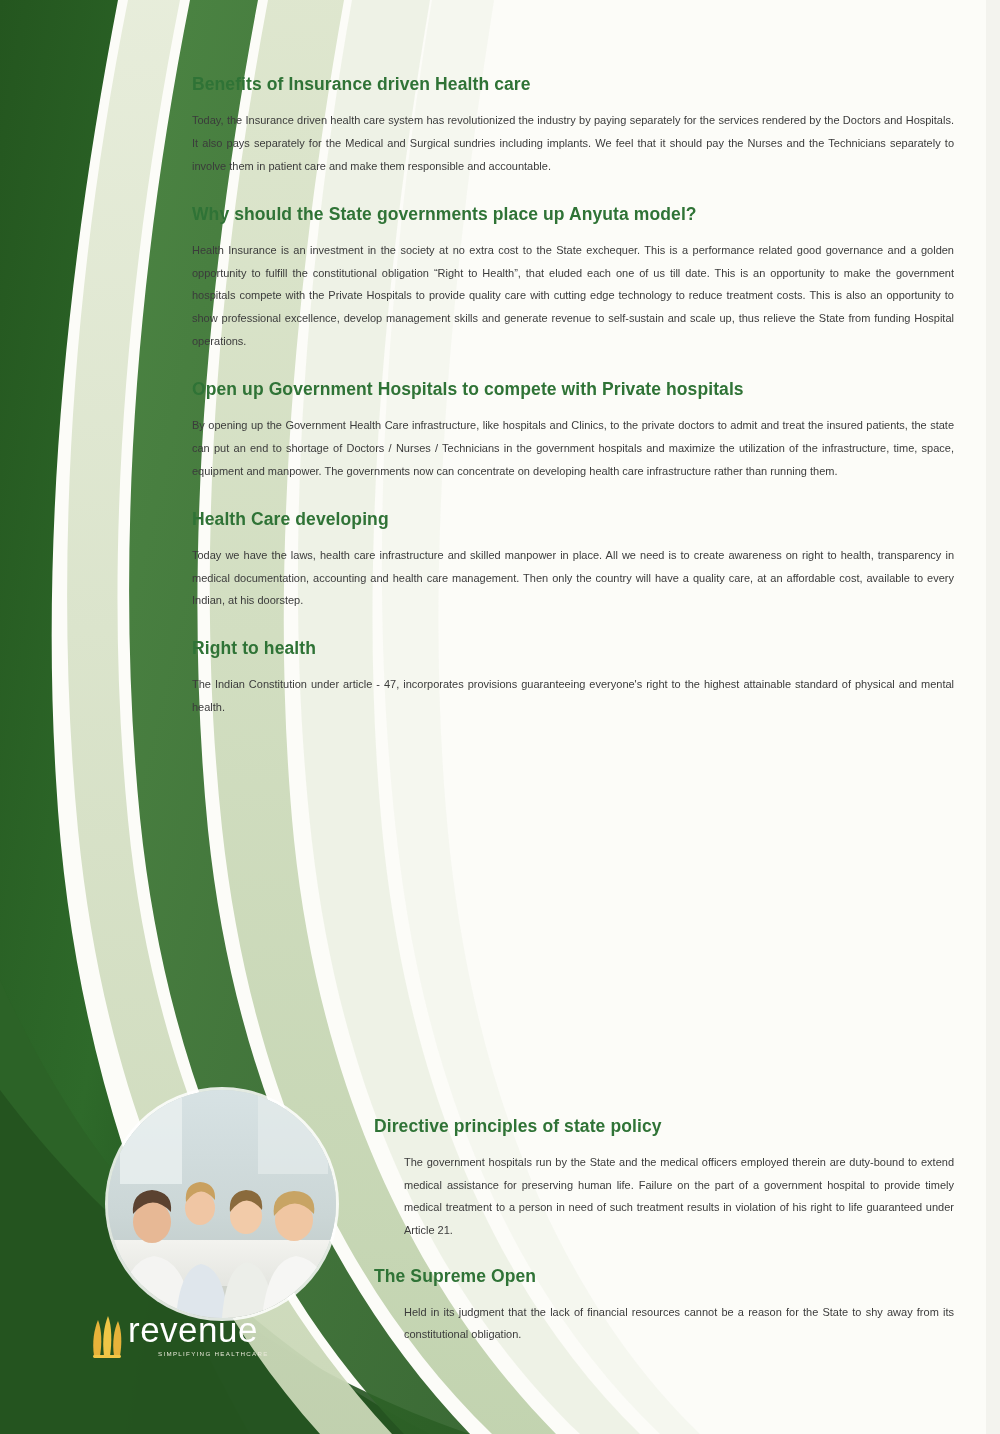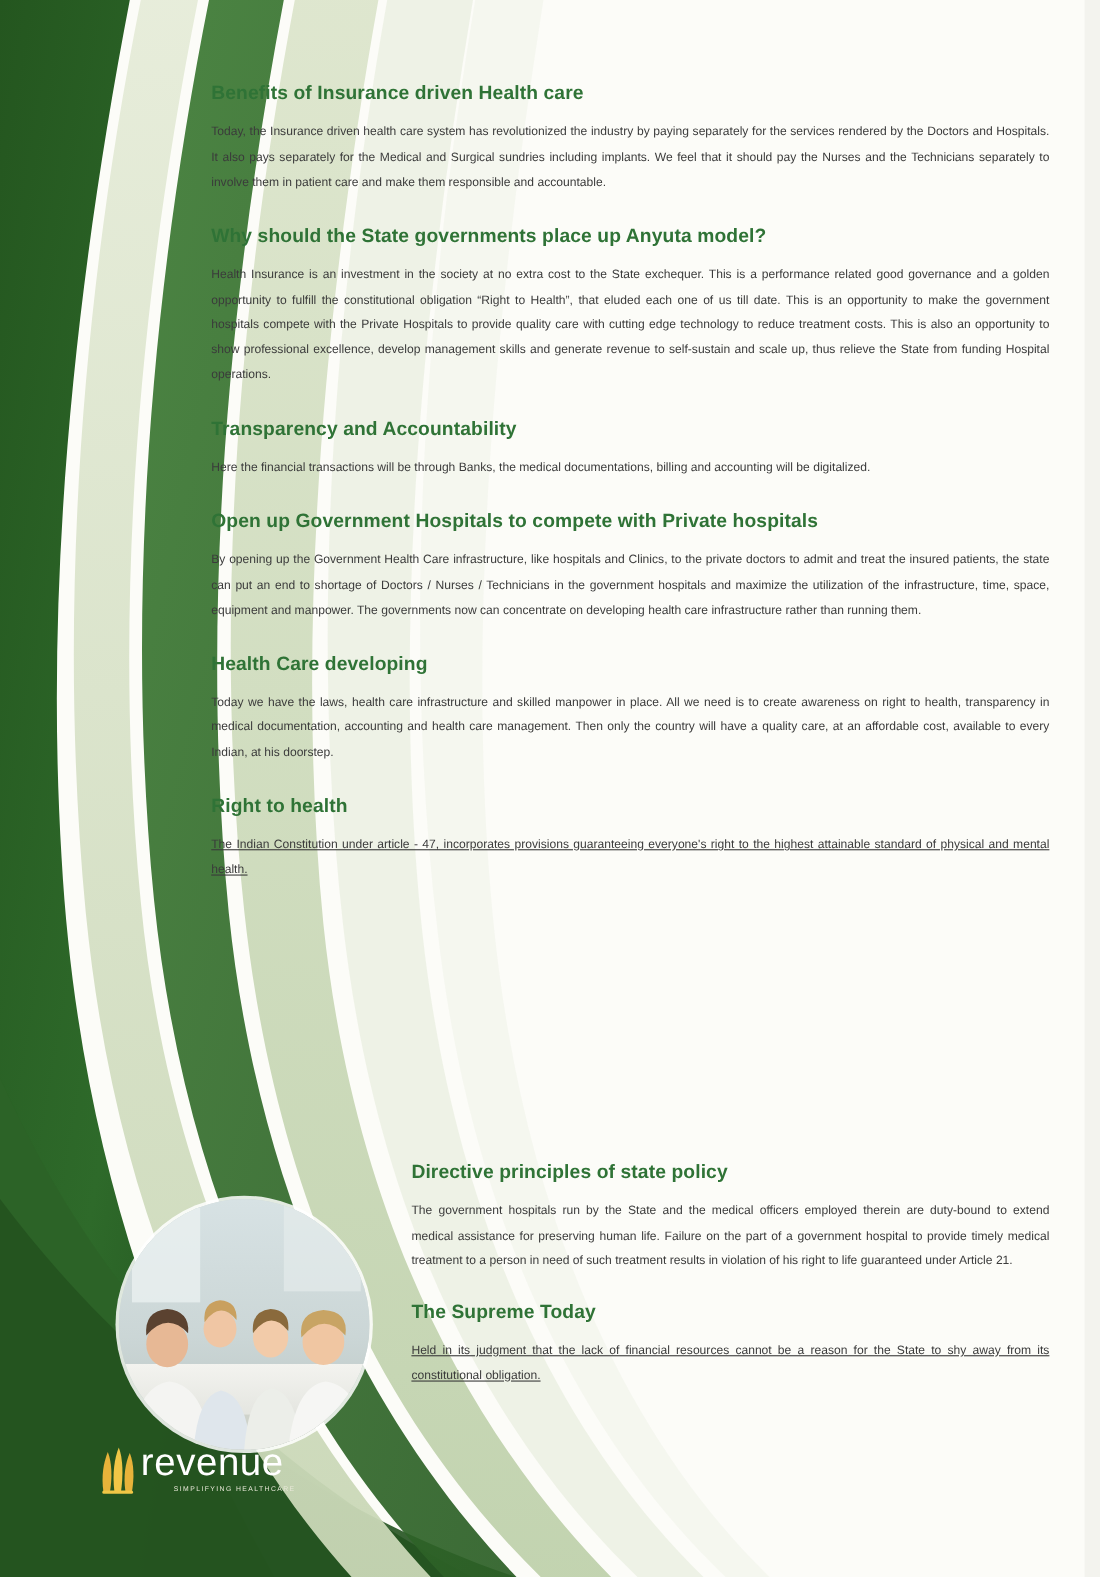--- a/index.html
+++ b/index.html
@@ -51,36 +51,36 @@
     line-height: 2.08;
     margin: 0 0 26px 0;
     text-align: justify;
     text-justify: inter-word;
   }
   .block {
     margin-bottom: 12px;
   }
   .block:last-child p.sec-body {
     margin-bottom: 0;
-    text-decoration: underline;
   }
   
   .content-lower {
     position: absolute;
     z-index: 3;
     left: 374px;
-    top: 1055px;
+    top: 1116px;
     width: 580px;
   }
   .content-lower h2.sec-title {
     margin-bottom: 14px;
   }
   .content-lower p.sec-body {
     margin-bottom: 24px;
     line-height: 2.06;
+    margin-left: 30px;
   }
   
   .photo-circle {
     position: absolute;
     z-index: 4;
     left: 108px;
     top: 1090px;
     width: 228px;
     height: 228px;
     border-radius: 50%;
@@ -171,24 +171,20 @@
     <div class="block">
       <h2 class="sec-title">Benefits of Insurance driven Health care</h2>
       <p class="sec-body">Today, the Insurance driven health care system has revolutionized the industry by paying separately for the services rendered by the Doctors and Hospitals. It also pays separately for the Medical and Surgical sundries including implants. We feel that it should pay the Nurses and the Technicians separately to involve them in patient care and make them responsible and accountable.</p>
     </div>
 
     <div class="block">
       <h2 class="sec-title">Why should the State governments place up Anyuta model?</h2>
       <p class="sec-body">Health Insurance is an investment in the society at no extra cost to the State exchequer. This is a performance related good governance and a golden opportunity to fulfill the constitutional obligation “Right to Health”, that eluded each one of us till date. This is an opportunity to make the government hospitals compete with the Private Hospitals to provide quality care with cutting edge technology to reduce treatment costs. This is also an opportunity to show professional excellence, develop management skills and generate revenue to self-sustain and scale up, thus relieve the State from funding Hospital operations.</p>
     </div>
 
-    <div class="block">
-      <h2 class="sec-title">Transparency and Accountability</h2>
-      <p class="sec-body">Here the financial transactions will be through Banks, the medical documentations, billing and accounting will be digitalized.</p>
-    </div>
 
     <div class="block">
       <h2 class="sec-title">Open up Government Hospitals to compete with Private hospitals</h2>
       <p class="sec-body">By opening up the Government Health Care infrastructure, like hospitals and Clinics, to the private doctors to admit and treat the insured patients, the state can put an end to shortage of Doctors / Nurses / Technicians in the government hospitals and maximize the utilization of the infrastructure, time, space, equipment and manpower. The governments now can concentrate on developing health care infrastructure rather than running them.</p>
     </div>
 
     <div class="block">
       <h2 class="sec-title">Health Care developing</h2>
       <p class="sec-body">Today we have the laws, health care infrastructure and skilled manpower in place. All we need is to create awareness on right to health, transparency in medical documentation, accounting and health care management. Then only the country will have a quality care, at an affordable cost, available to every Indian, at his doorstep.</p>
     </div>
@@ -199,21 +195,21 @@
     </div>
 
   </div>
 
   <div class="content-lower">
     <div class="block">
       <h2 class="sec-title">Directive principles of state policy</h2>
       <p class="sec-body">The government hospitals run by the State and the medical officers employed therein are duty-bound to extend medical assistance for preserving human life. Failure on the part of a government hospital to provide timely medical treatment to a person in need of such treatment results in violation of his right to life guaranteed under Article 21.</p>
     </div>
     <div class="block">
-      <h2 class="sec-title">The Supreme Today</h2>
+      <h2 class="sec-title">The Supreme Open</h2>
       <p class="sec-body">Held in its judgment that the lack of financial resources cannot be a reason for the State to shy away from its constitutional obligation.</p>
     </div>
   </div>
 
   <div class="photo-circle">
     <svg width="228" height="228" viewBox="0 0 228 228">
       <defs>
         <linearGradient id="room" x1="0" y1="0" x2="0" y2="1">
           <stop offset="0%" stop-color="#d7e2e4"></stop>
           <stop offset="55%" stop-color="#cbd6d6"></stop>

